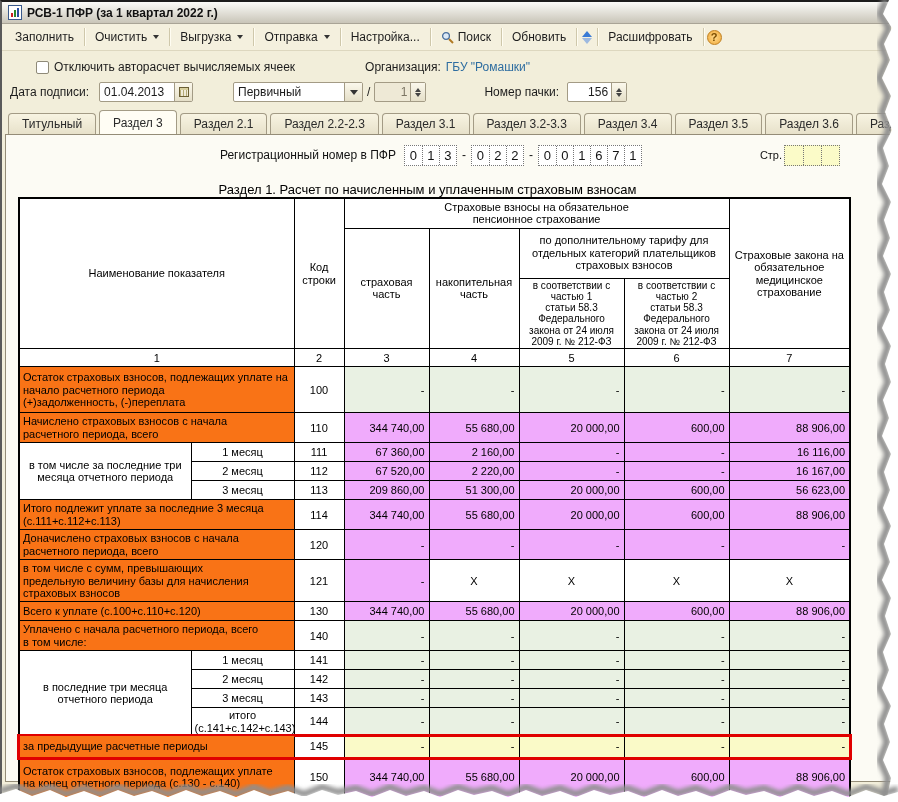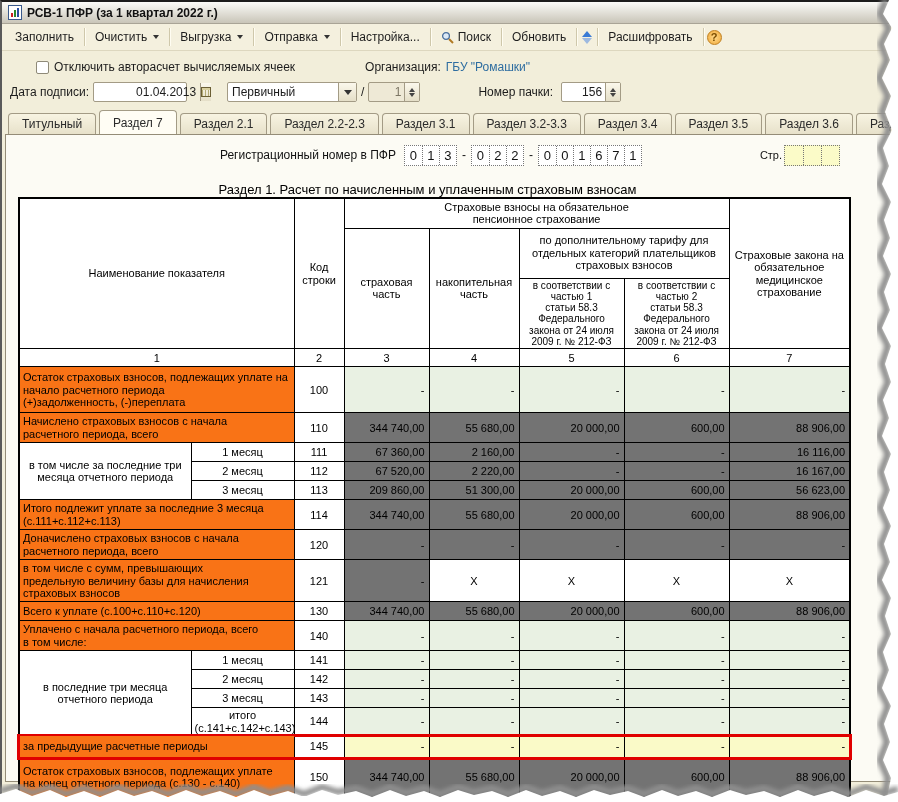--- a/index.html
+++ b/index.html
@@ -84,21 +84,21 @@
   table.rsv { border-collapse:collapse; margin-left:12px; table-layout:fixed; width:831px;
               font-size:11px; color:#000; border:2px solid #000; }
   table.rsv th, table.rsv td { border:1px solid #000; vertical-align:middle; line-height:1.13; overflow:hidden; }
   th.hdr { font-weight:normal; text-align:center; padding:1px 2px; background:#fff; }
   th.small { font-size:10px; }
   td.name { text-align:left; padding:1px 3px; background:#f97316; white-space:pre-line; }
   td.cgroup { text-align:center; background:#fff; padding:1px 3px; white-space:pre-line; }
   td.code { text-align:center; background:#fff; }
   td.v { text-align:right; padding:1px 4px; }
   .lg { background:#e9f1e3; }
-  .mg { background:#737373; }
+  .mg { background:#f0abfc; }
   .yl { background:#fafac8; }
   .wh { background:#fff; text-align:center !important; }
   tr.hl { outline:3px solid #e00000; outline-offset:-1px; }
   td.rel { position:relative; }
 
   .torn { position:absolute; left:0; top:0; width:898px; height:802px; pointer-events:none; z-index:10; }
 </style>
 </head>
 <body>
 
@@ -164,21 +164,21 @@
 
   <div class="formarea">
     <div class="frow frow1">
       <span class="checkbox"></span>
       <span>Отключить авторасчет вычисляемых ячеек</span>
       <span style="margin-left:70px;">Организация:</span>
       <span class="link">ГБУ "Ромашки"</span>
     </div>
     <div class="frow frow2">
       <span>Дата подписи:</span>
-      <span class="fld" style="margin-left:4px; width:94px;padding-left:38px;">
+      <span class="fld" style="margin-left:10px; width:94px;">
         <span class="txt" style="flex:1;">01.04.2013</span>
         <span class="btn-sq">
             <span class="cal-glyph"></span>
           </span>
       </span>
       <span class="fld" style="margin-left:40px; width:130px;">
         <span class="txt" style="flex:1;">Первичный</span>
         <span class="btn-sq">
             <span class="dd"></span>
           </span>
@@ -197,21 +197,21 @@
         <span class="spin">
             <i class="u"></i>
             <i class="d"></i>
           </span>
       </span>
     </div>
   </div>
 
   <div class="tabbar">
     <span class="tab">Титульный</span>
-    <span class="tab active">Раздел 7</span>
+    <span class="tab active">Раздел 3</span>
     <span class="tab">Раздел 2.1</span>
     <span class="tab">Раздел 2.2-2.3</span>
     <span class="tab">Раздел 3.1</span>
     <span class="tab">Раздел 3.2-3.3</span>
     <span class="tab">Раздел 3.4</span>
     <span class="tab">Раздел 3.5</span>
     <span class="tab">Раздел 3.6</span>
     <span class="tab">Раздел 3.7</span>
 
   </div>

